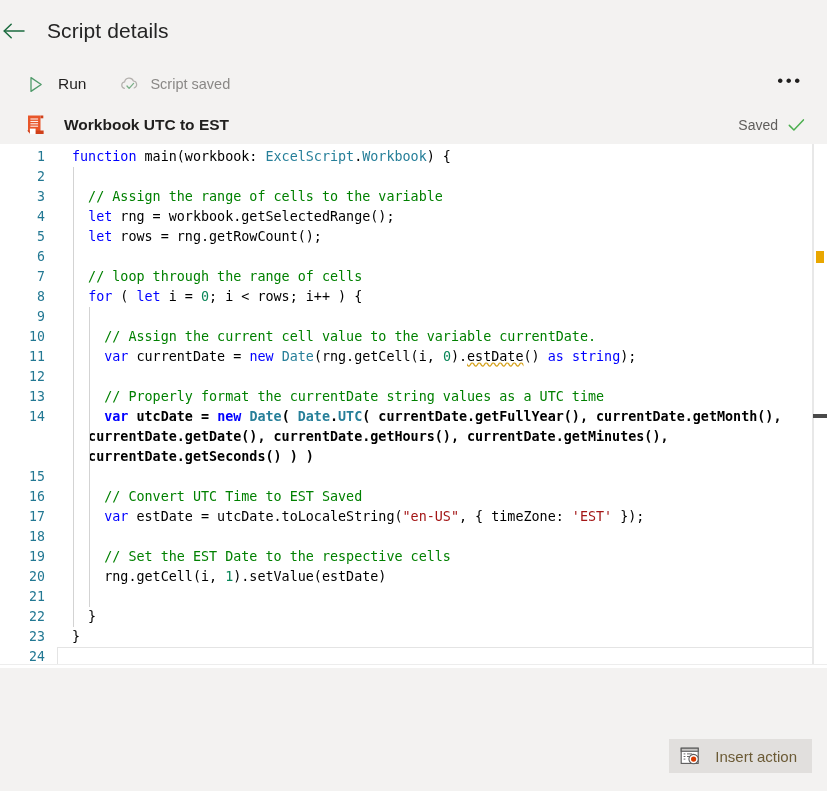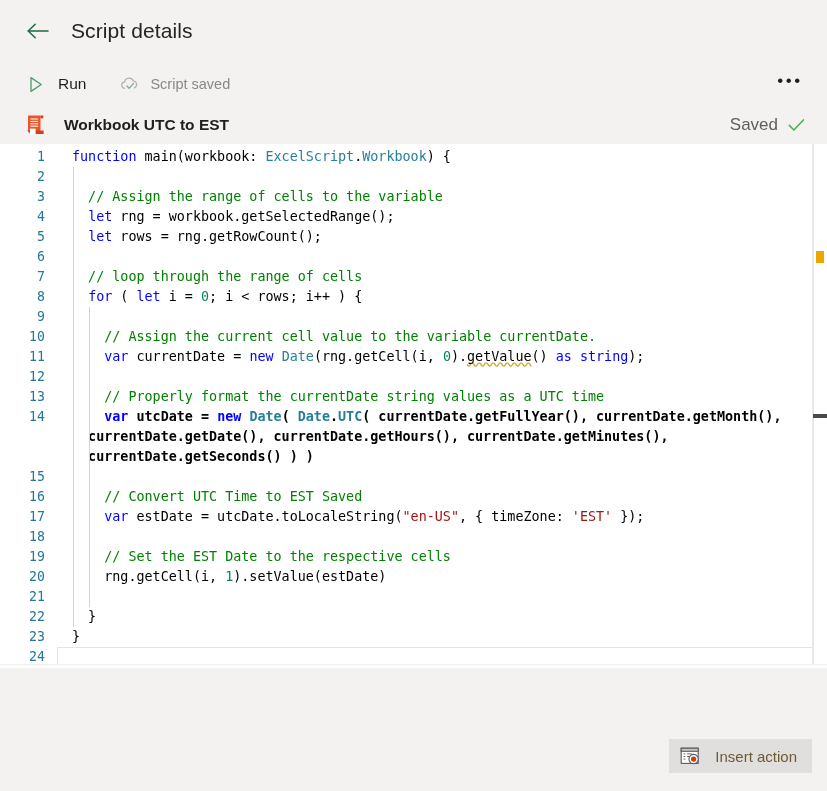--- a/index.html
+++ b/index.html
@@ -15,21 +15,20 @@
   
   #app {
     width: 827px; height: 791px;
     background: #f3f2f1;
     display: flex; flex-direction: column;
     position: relative;
   }
   .header-bar {
     height: 62px;
     display: flex; align-items: center;
-    padding-left: 24px;
     background: #f3f2f1;
     flex: 0 0 auto;
   }
   .back-arrow {
     width: 28px; height: 28px;
     display: flex; align-items: center; justify-content: center;
     color: #1b6b3f;
     cursor: pointer;
     flex: 0 0 auto;
   }
@@ -95,21 +94,21 @@
     flex: 0 0 auto;
   }
   .script-icon { width: 22px; height: 22px; flex: 0 0 auto; display:flex; align-items:center; }
   .script-name {
     margin-left: 17px;
     font-size: 15.5px;
     color: #201f1e;
     font-weight: 600;
   }
   .script-spacer { flex: 1 1 auto; }
-  .saved-right { font-size: 17px; color: #605e5c; }
+  .saved-right { font-size: 14px; color: #605e5c; }
   .check-icon { margin-left: 10px; width: 17px; height: 17px; display:flex; align-items:center; }
 
   
   .editor-wrap {
     flex: 1 1 auto;
     position: relative;
     background: #ffffff;
     overflow: hidden;
   }
   .editor {
@@ -336,21 +335,21 @@
           <div class="line">
             <div class="gutter">9</div>
             <div class="code">&nbsp;<span class="iguide" style="left: 15.5px;"></span><span class="iguide" style="left: 31.6px;"></span></div>
           </div>
           <div class="line">
             <div class="gutter">10</div>
             <div class="code"><span class="cm">    // Assign the current cell value to the variable currentDate.</span><span class="iguide" style="left: 15.5px;"></span><span class="iguide" style="left: 31.6px;"></span></div>
           </div>
           <div class="line">
             <div class="gutter">11</div>
-            <div class="code">    <span class="k">var</span> currentDate = <span class="k">new</span> <span class="t">Date</span>(rng.getCell(i, <span class="n">0</span>).<span class="p sq">getValue</span>() <span class="k">as</span> <span class="b">string</span>);<span class="iguide" style="left: 15.5px;"></span><span class="iguide" style="left: 31.6px;"></span></div>
+            <div class="code">    <span class="k">var</span> currentDate = <span class="k">new</span> <span class="t">Date</span>(rng.getCell(i, <span class="n">0</span>).<span class="p sq">estDate</span>() <span class="k">as</span> <span class="b">string</span>);<span class="iguide" style="left: 15.5px;"></span><span class="iguide" style="left: 31.6px;"></span></div>
           </div>
           <div class="line">
             <div class="gutter">12</div>
             <div class="code">&nbsp;<span class="iguide" style="left: 15.5px;"></span><span class="iguide" style="left: 31.6px;"></span></div>
           </div>
           <div class="line">
             <div class="gutter">13</div>
             <div class="code"><span class="cm">    // Properly format the currentDate string values as a UTC time</span><span class="iguide" style="left: 15.5px;"></span><span class="iguide" style="left: 31.6px;"></span></div>
           </div>
           <div class="line">

